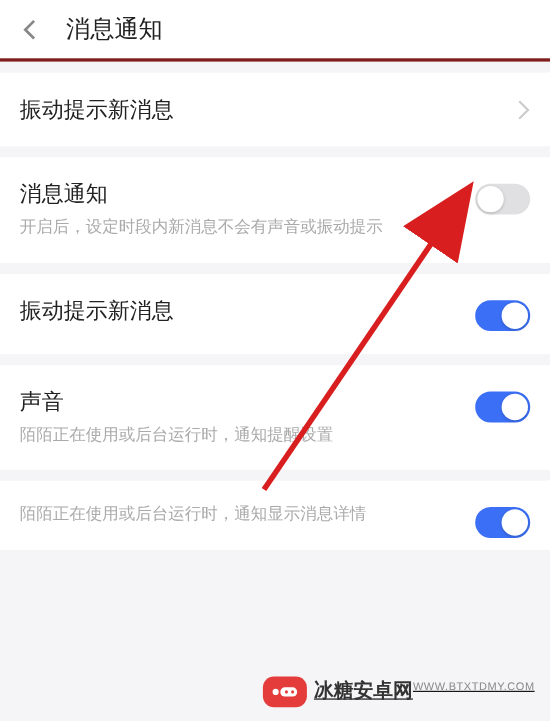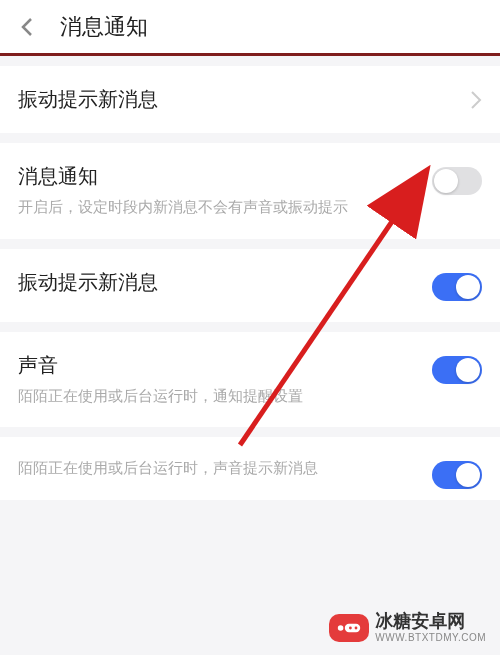--- a/index.html
+++ b/index.html
@@ -124,22 +124,23 @@
       font-weight: bold;
       color: #333;
     }
     .wm-sub {
       font-size: 10px;
       color: #888;
       letter-spacing: 0.5px;
     }
     .wm-right {
       display: flex;
-      flex-direction: column;
+      flex-direction: row;
       line-height: 1.1;
+      text-decoration: underline;
     }
   </style>
 </head>
 <body>
 
 <div class="header">
   <span class="back-arrow">
     <svg viewBox="0 0 24 24" fill="none" stroke="currentColor" stroke-width="2.5">
       <path d="M15 4 L7 12 L15 20"></path>
     </svg>
@@ -173,21 +174,21 @@
 
 <div class="section">
   <div class="section-title">声音</div>
   <div class="section-desc">陌陌正在使用或后台运行时，通知提醒设置</div>
   <div class="toggle on">
     <div class="toggle-knob"></div>
   </div>
 </div>
 
 <div class="section">
-  <div class="section-desc">陌陌正在使用或后台运行时，声音提示新消息</div>
+  <div class="section-desc">陌陌正在使用或后台运行时，通知显示消息详情</div>
   <div class="toggle on">
     <div class="toggle-knob"></div>
   </div>
 </div>
 
 <svg class="arrow-overlay" style="left:220px;top:145px;width:230px;height:310px;">
   <defs>
     <marker id="arrowhead" markerWidth="14" markerHeight="12" refX="12" refY="6" orient="auto">
       <polygon points="0 0, 14 6, 0 12" fill="#d81e1e"></polygon>
     </marker>

